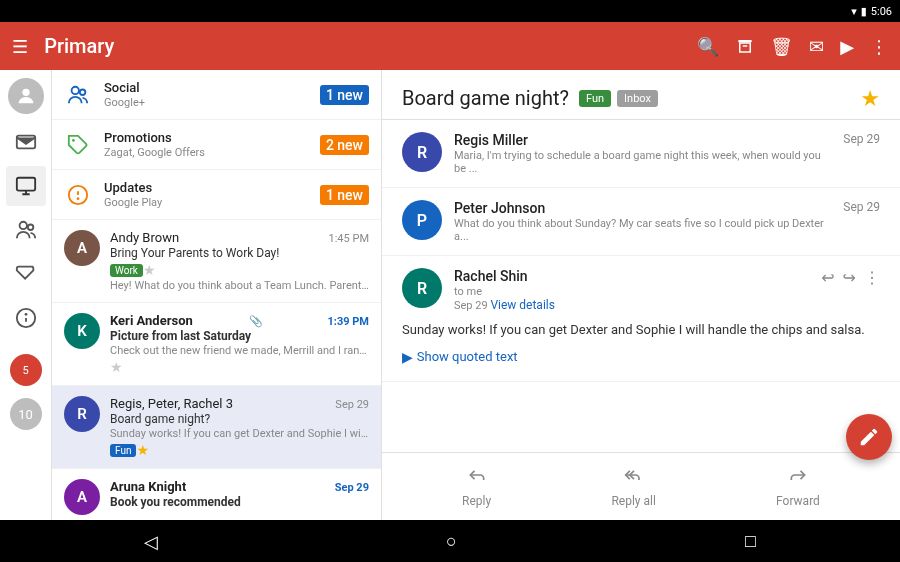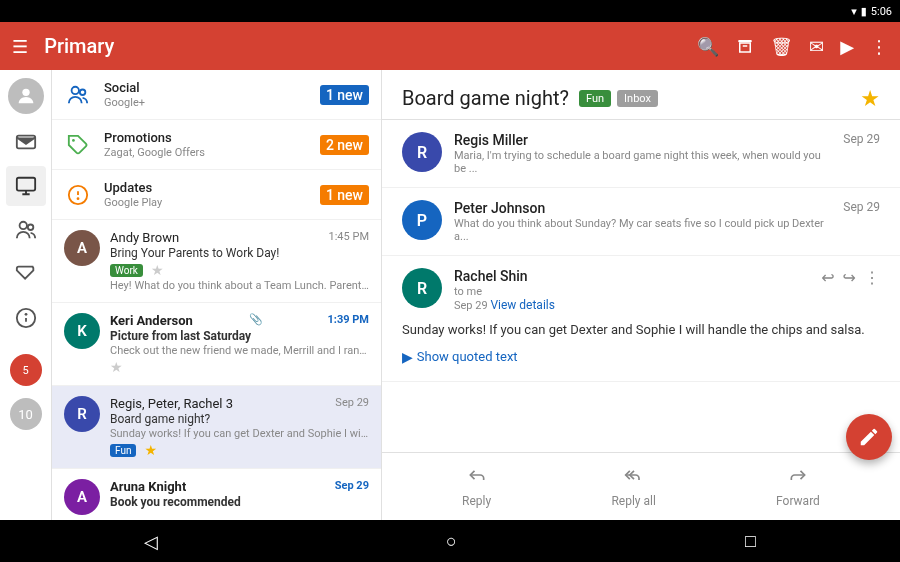--- a/index.html
+++ b/index.html
@@ -56,28 +56,28 @@
     .new-badge.orange { background: #f57c00; }
 
     .email-item {
       display: flex; align-items: flex-start; padding: 10px 12px; border-bottom: 1px solid #f0f0f0;
       cursor: pointer; gap: 10px; position: relative;
     }
     .email-item.selected { background: #e8eaf6; }
     .email-item.unread .email-sender { font-weight: 700; }
     .email-avatar { width: 36px; height: 36px; border-radius: 50%; flex-shrink: 0; display: flex; align-items: center; justify-content: center; font-size: 15px; font-weight: 600; color: #fff; }
     .email-body { flex: 1; min-width: 0; }
-    .email-sender-row { display: flex; justify-content: space-between; align-items: flex-start; }
+    .email-sender-row { display: flex; justify-content: space-between; align-items: flex-end; }
     .email-sender { font-size: 13px; color: #222; white-space: nowrap; overflow: hidden; text-overflow: ellipsis; }
     .email-time { font-size: 11px; color: #888; flex-shrink: 0; margin-left: 8px; }
     .email-time.bold { font-weight: 700; color: #1565c0; }
     .email-subject { font-size: 12px; color: #333; white-space: nowrap; overflow: hidden; text-overflow: ellipsis; margin-top: 1px; }
     .email-subject.bold { font-weight: 700; }
     .email-preview { font-size: 11px; color: #888; white-space: nowrap; overflow: hidden; text-overflow: ellipsis; margin-top: 1px; }
-    .email-tags { display: flex; gap: 8px; align-items: center; margin-top: 2px; }
+    .email-tags { display: flex; gap: 0; align-items: center; margin-top: 2px; }
     .tag { font-size: 10px; padding: 1px 5px; border-radius: 3px; color: #fff; }
     .tag.green { background: #388e3c; }
     .tag.blue { background: #1565c0; }
     .star-icon { color: #f4b400; font-size: 14px; }
     .star-icon.empty { color: #ccc; }
     .clip-icon { font-size: 11px; color: #888; }
 
     
     .email-detail {
       flex: 1; background: #fff; display: flex; flex-direction: column; overflow: hidden;

